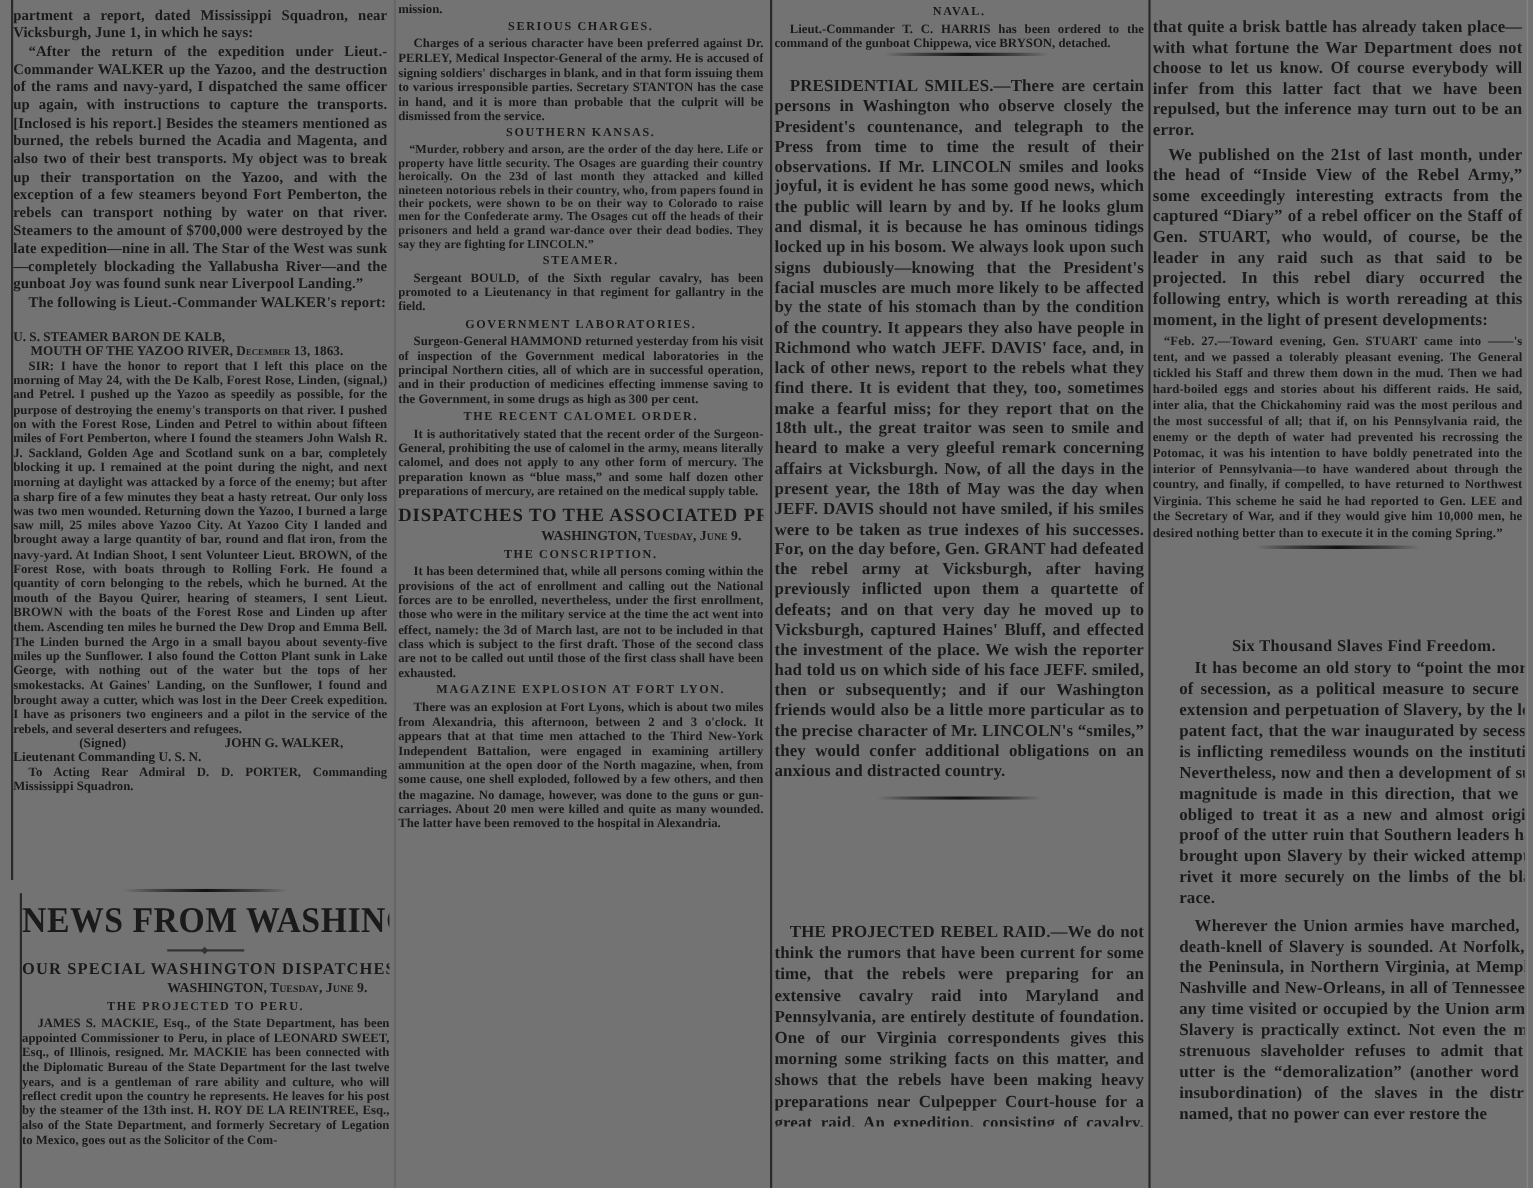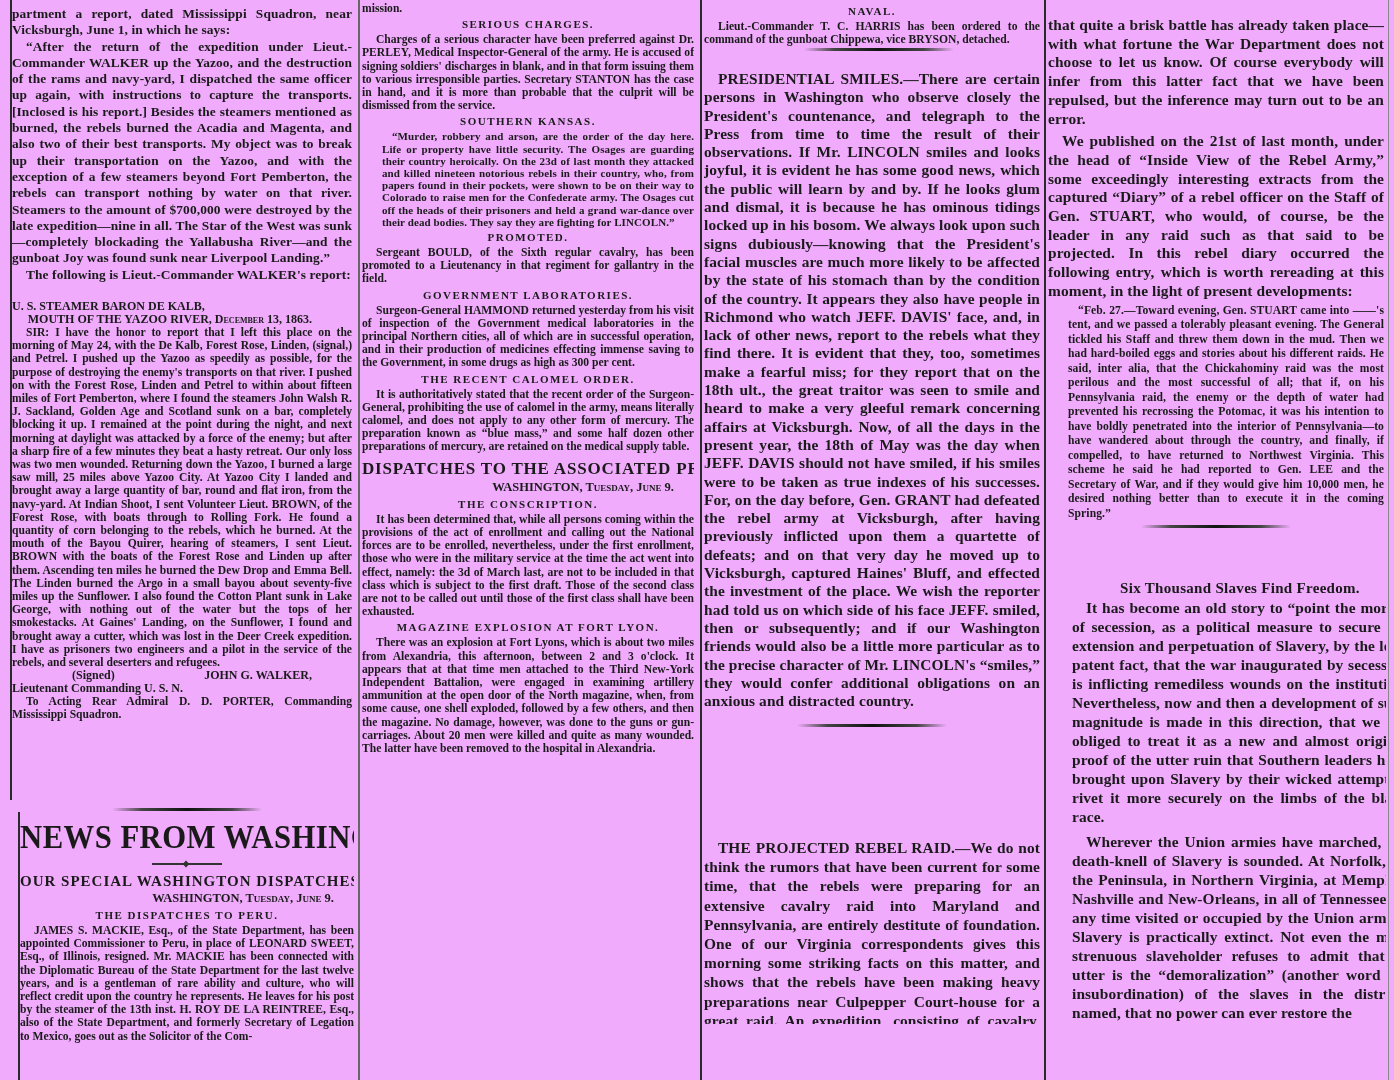--- a/index.html
+++ b/index.html
@@ -1,24 +1,24 @@
 <!DOCTYPE html>
 <html><head>
 <meta charset="utf-8">
 <style>
   html, body { margin: 0; padding: 0; background: #ffffff; }
   body { width: 1394px; height: 1080px; overflow: hidden; position: relative; font-family: "Liberation Serif", "DejaVu Serif", serif; color: #1a1a1a; }
-  .page { position: absolute; left: 0; top: 0; width: 1394px; height: 1080px; background: #f0abfc; }
+  .page { position: absolute; left: 0; top: 0; width: 1394px; height: 1080px; background: #737373; }
   .col { position: absolute; top: 0; overflow: hidden; box-sizing: border-box; }
   .rule-v { position: absolute; top: 0; width: 2px; background: #2a2a2a; }
   .block { position: absolute; box-sizing: border-box; overflow: hidden; }
   p { margin: 0; text-align: justify; text-indent: 14px; font-size: 13.4px; line-height: 16.3px; font-weight: bold; letter-spacing: 0.1px; }
   p.small { font-size: 11.6px; line-height: 13.2px; letter-spacing: 0; }
   p.noind { text-indent: 0; }
-  p.quote { font-size: 11.6px; line-height: 13.2px; text-indent: 10px; margin-left: 20px; }
+  p.quote { font-size: 11.6px; line-height: 13.2px; text-indent: 10px; }
   .hd { text-align: center; font-size: 11px; font-weight: bold; letter-spacing: 1.5px; line-height: 15px; margin: 2px 0 1px 0; }
   .dateline { text-align: right; padding-right: 20px; font-size: 12.5px; font-weight: bold; line-height: 15px; font-variant: small-caps; }
   .sc { font-variant: small-caps; }
   .big-head { font-family: "Liberation Serif", "DejaVu Serif", serif; font-size: 33px; font-weight: bold; letter-spacing: 0.5px; text-align: center; line-height: 40px; transform: scaleX(0.93); transform-origin: left center; white-space: nowrap; }
   .sub-head { font-size: 15px; font-weight: bold; text-align: center; letter-spacing: 1px; line-height: 20px; white-space: nowrap; }
   .mid-head { font-size: 17px; font-weight: bold; text-align: center; letter-spacing: 0.8px; line-height: 22px; white-space: nowrap; }
   .flourish { height: 10px; position: relative; margin: 2px auto; }
   .flourish::before { content: ""; position: absolute; left: 50%; width: 70px; margin-left: -35px; top: 4px; height: 2px; background: #333; }
   .flourish::after { content: ""; position: absolute; left: 50%; margin-left: -5px; top: 1px; width: 8px; height: 8px; background: #333; transform: rotate(45deg) scale(0.6); }
   .sep-line { height: 3px; background: linear-gradient(90deg, rgba(0,0,0,0) 0%, #444 20%, #111 50%, #444 80%, rgba(0,0,0,0) 100%); border-radius: 2px; }
@@ -56,35 +56,35 @@
       <p class="small">To Acting Rear Admiral D. D. PORTER, Commanding Mississippi Squadron.</p>
     </div>
   </div>
 
   <div class="block" style="left:20px; top:808px; width:334px; height:272px;">
     <div class="sep-line" style="width:150px; margin:0 auto 6px auto;"></div>
     <div class="big-head">NEWS FROM WASHINGTON.</div>
     <div class="flourish" style="width:120px;"></div>
     <div class="sub-head">OUR SPECIAL WASHINGTON DISPATCHES.</div>
     <div class="dateline">WASHINGTON, Tuesday, June 9.</div>
-    <div class="hd">THE DISPATCHES TO PERU.</div>
+    <div class="hd">THE PROJECTED TO PERU.</div>
     <p class="small">JAMES S. MACKIE, Esq., of the State Department, has been appointed Commissioner to Peru, in place of LEONARD SWEET, Esq., of Illinois, resigned. Mr. MACKIE has been connected with the Diplomatic Bureau of the State Department for the last twelve years, and is a gentleman of rare ability and culture, who will reflect credit upon the country he represents. He leaves for his post by the steamer of the 13th inst. H. ROY DE LA REINTREE, Esq., also of the State Department, and formerly Secretary of Legation to Mexico, goes out as the Solicitor of the Com-</p>
   </div>
 
   <div class="col" style="left:362px; width:334px; height:1080px;">
     <div class="block" style="left:0; top:2px; width:332px;">
       <p class="small noind">mission.</p>
 
       <div class="hd">SERIOUS CHARGES.</div>
       <p class="small">Charges of a serious character have been preferred against Dr. PERLEY, Medical Inspector-General of the army. He is accused of signing soldiers' discharges in blank, and in that form issuing them to various irresponsible parties. Secretary STANTON has the case in hand, and it is more than probable that the culprit will be dismissed from the service.</p>
 
       <div class="hd">SOUTHERN KANSAS.</div>
       <p class="quote" style="font-size:11px; line-height:12.2px;">“Murder, robbery and arson, are the order of the day here. Life or property have little security. The Osages are guarding their country heroically. On the 23d of last month they attacked and killed nineteen notorious rebels in their country, who, from papers found in their pockets, were shown to be on their way to Colorado to raise men for the Confederate army. The Osages cut off the heads of their prisoners and held a grand war-dance over their dead bodies. They say they are fighting for LINCOLN.”</p>
 
-      <div class="hd">PROMOTED.</div>
+      <div class="hd">STEAMER.</div>
       <p class="small">Sergeant BOULD, of the Sixth regular cavalry, has been promoted to a Lieutenancy in that regiment for gallantry in the field.</p>
 
       <div class="hd">GOVERNMENT LABORATORIES.</div>
       <p class="small">Surgeon-General HAMMOND returned yesterday from his visit of inspection of the Government medical laboratories in the principal Northern cities, all of which are in successful operation, and in their production of medicines effecting immense saving to the Government, in some drugs as high as 300 per cent.</p>
 
       <div class="hd">THE RECENT CALOMEL ORDER.</div>
       <p class="small">It is authoritatively stated that the recent order of the Surgeon-General, prohibiting the use of calomel in the army, means literally calomel, and does not apply to any other form of mercury. The preparation known as “blue mass,” and some half dozen other preparations of mercury, are retained on the medical supply table.</p>
 
       <div class="mid-head" style="margin-top:4px;">DISPATCHES TO THE ASSOCIATED PRESS.</div>
       <div class="dateline">WASHINGTON, Tuesday, June 9.</div>

